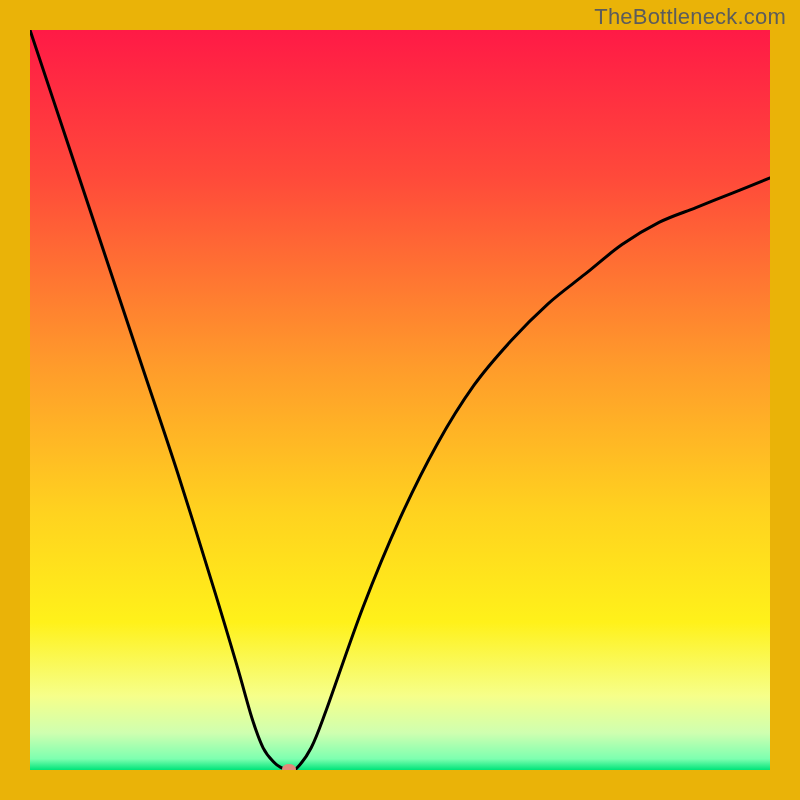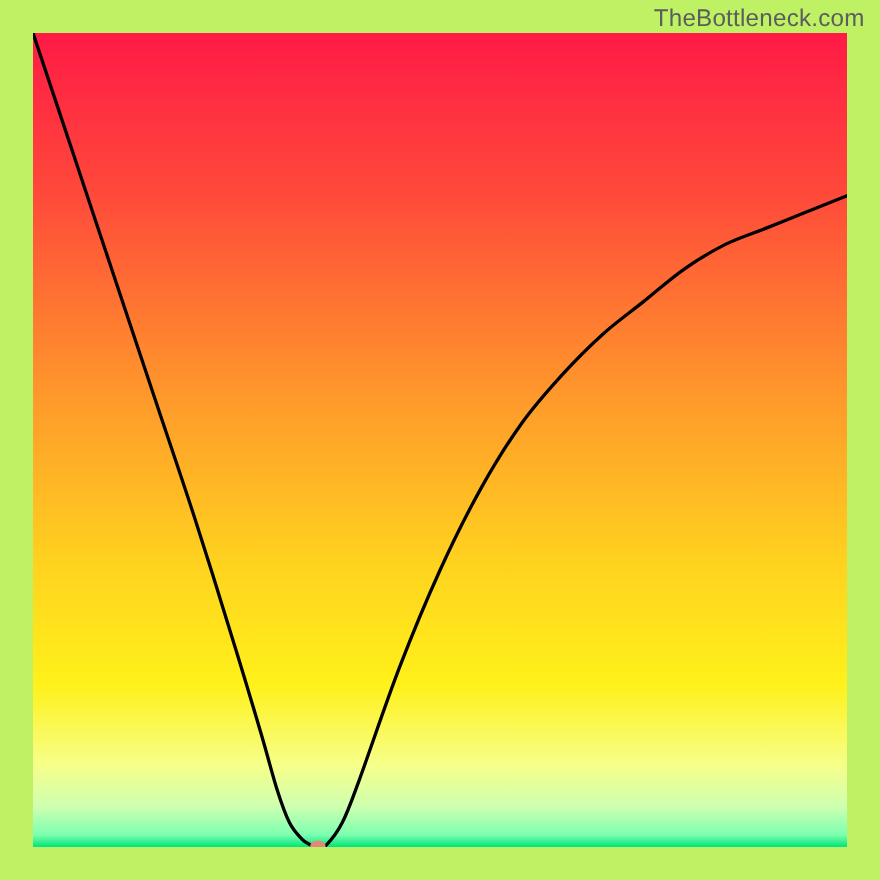--- a/index.html
+++ b/index.html
@@ -8,21 +8,21 @@
     width: 800px;
     height: 800px;
     overflow: hidden;
     background: #000;
     font-family: Arial, Helvetica, sans-serif;
   }
   .frame {
     position: relative;
     width: 800px;
     height: 800px;
-    background: #bef264;
+    background: #eab308;
   }
   .watermark {
     position: absolute;
     top: 4px;
     right: 14px;
     color: #5c5c5c;
     font-size: 22px;
     font-weight: 500;
     letter-spacing: 0.2px;
     z-index: 5;

